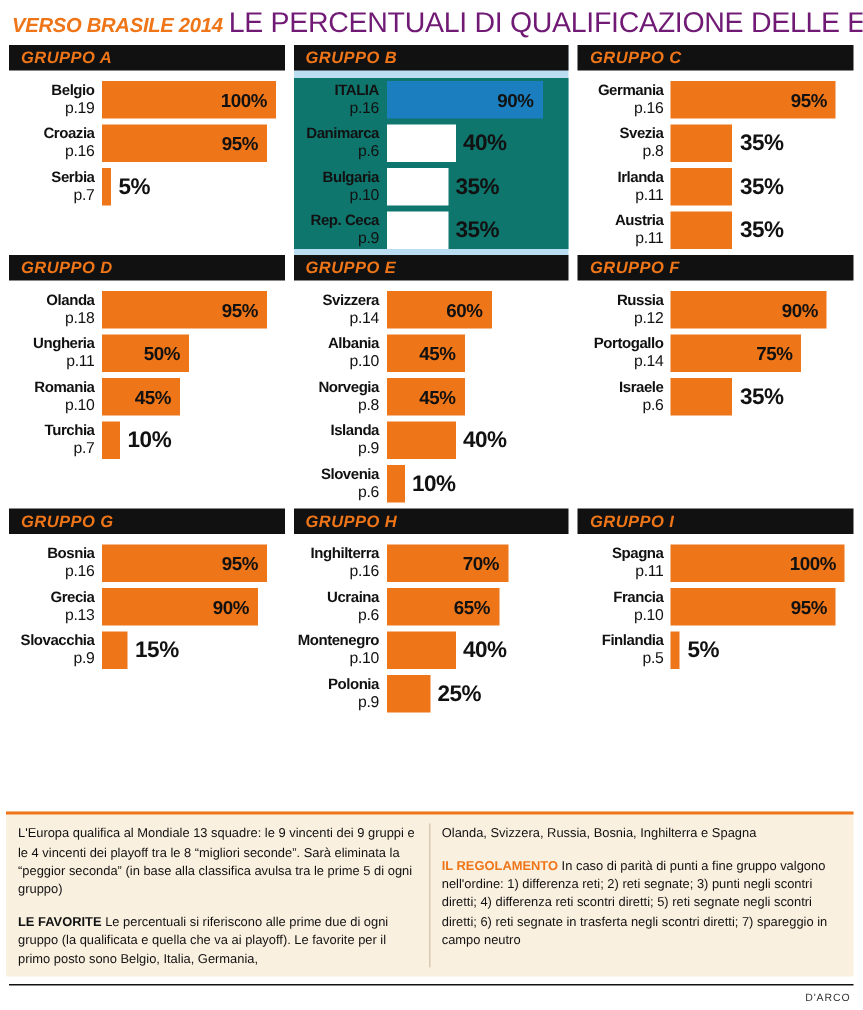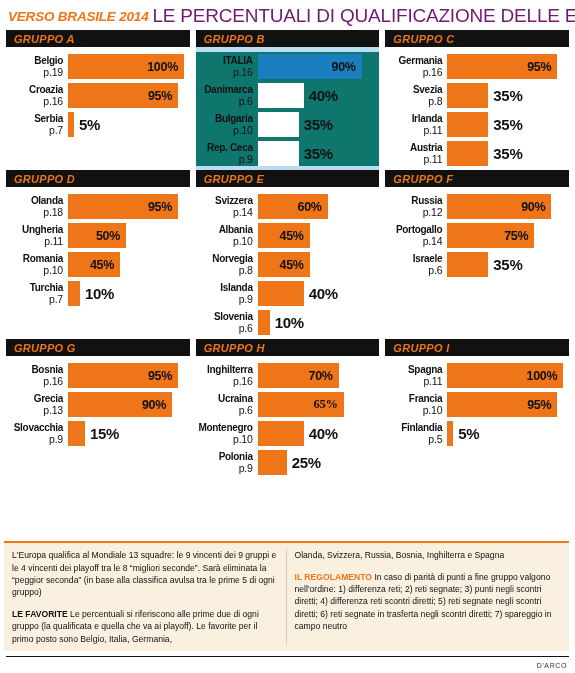--- a/index.html
+++ b/index.html
@@ -521,21 +521,21 @@
                 <span class="pct-in">70%</span>
               </div>
             </div>
           </div>
           <div class="row">
             <div class="row-labels">
               <div class="team-name">Ucraina</div>
               <div class="team-pts">p.6</div>
             </div>
             <div class="bar-area">
-              <div class="bar" style="width: 86px; font-family: Liberation Serif, serif;">
+              <div class="bar" style="width: 75px;">
                 <span class="pct-in">65%</span>
               </div>
             </div>
           </div>
           <div class="row">
             <div class="row-labels">
               <div class="team-name">Montenegro</div>
               <div class="team-pts">p.10</div>
             </div>
             <div class="bar-area">

